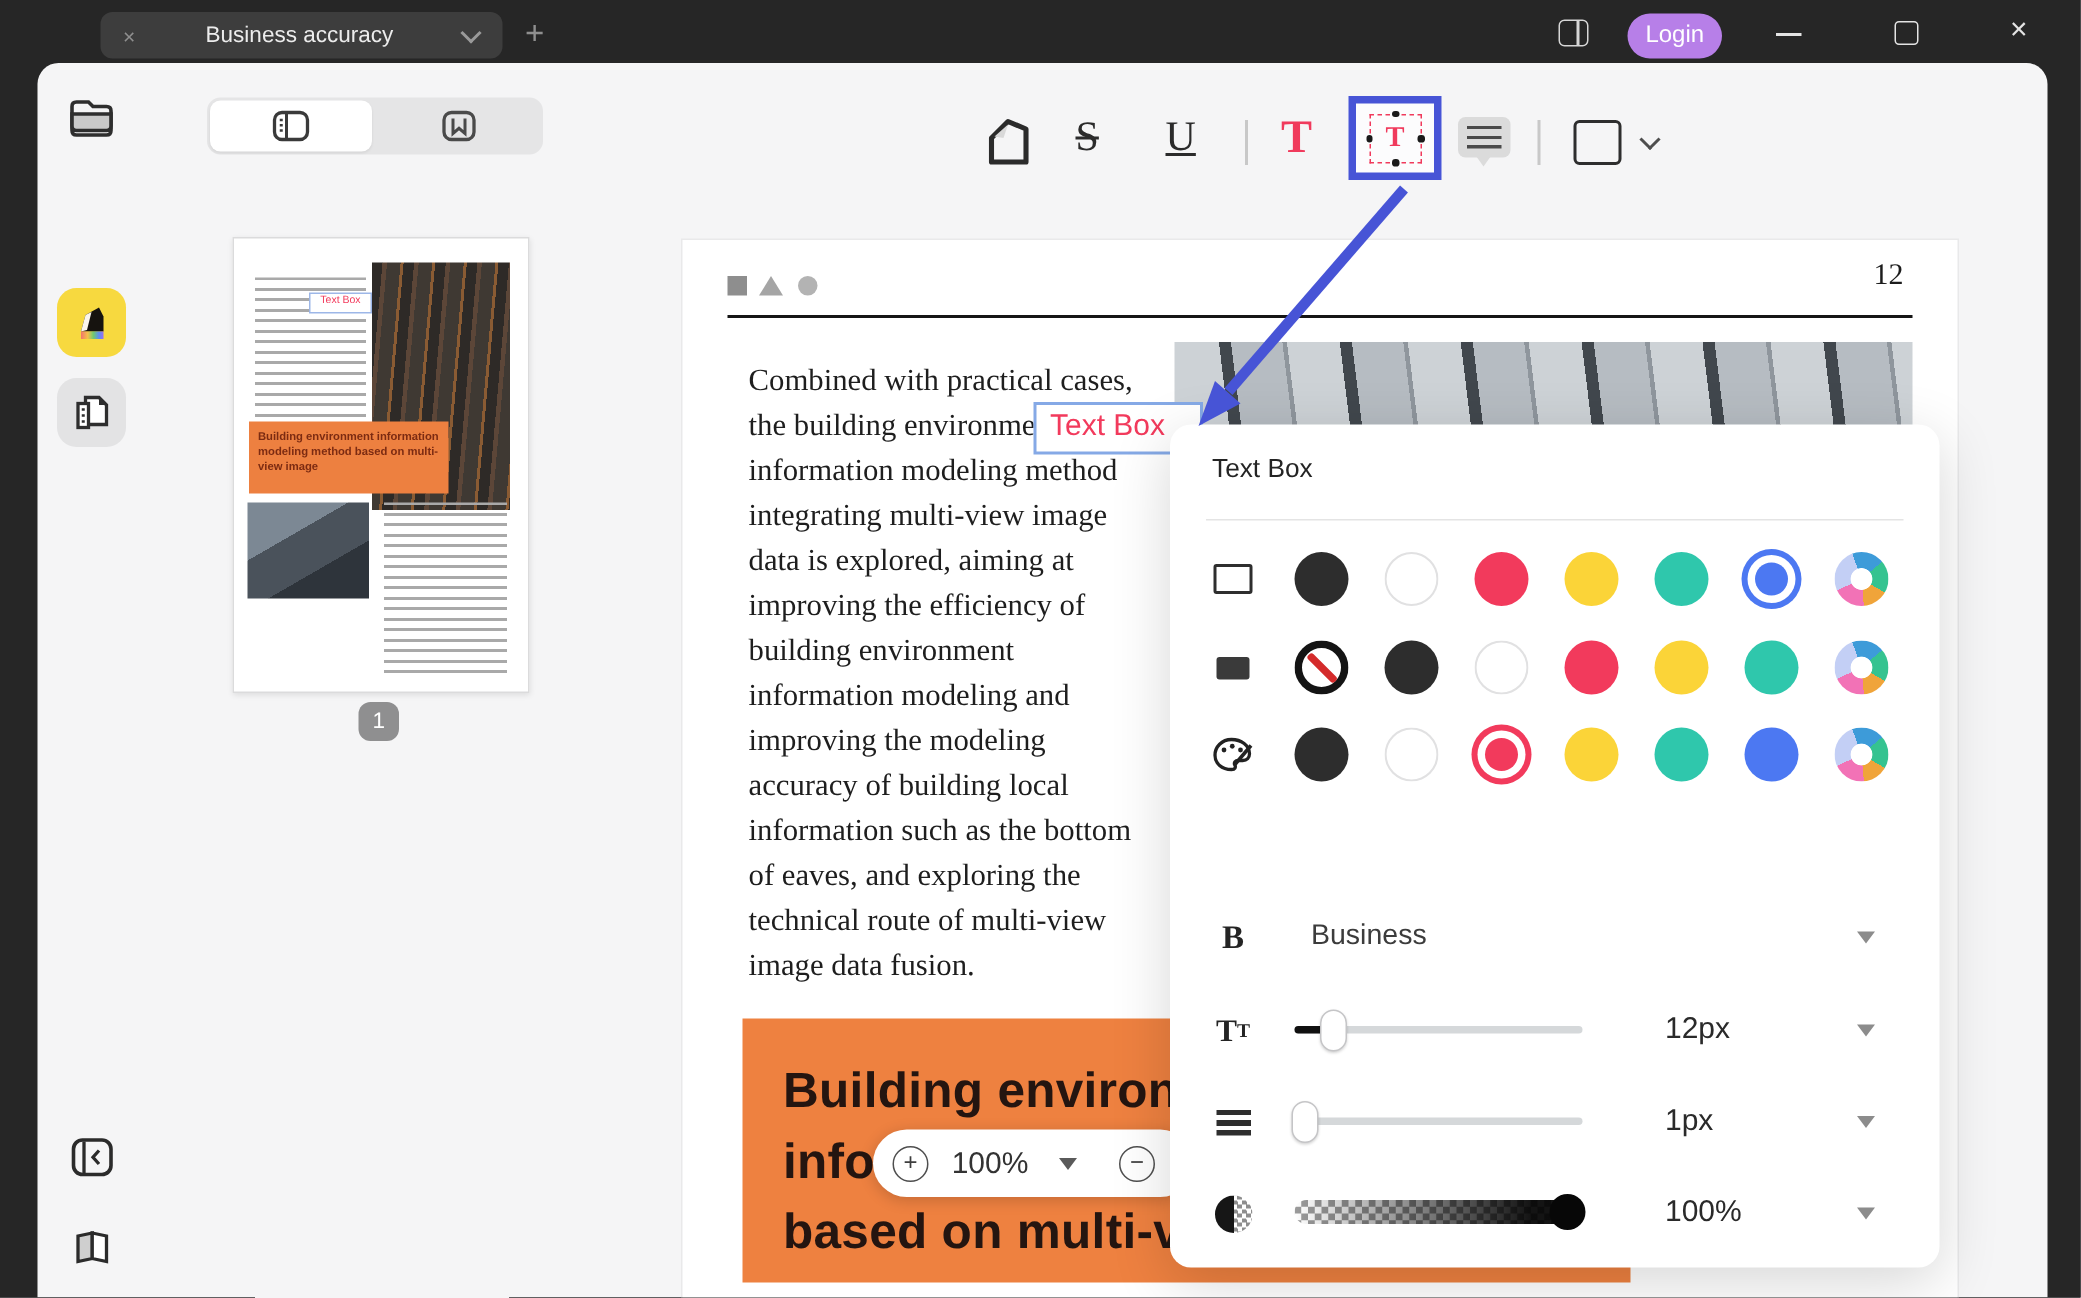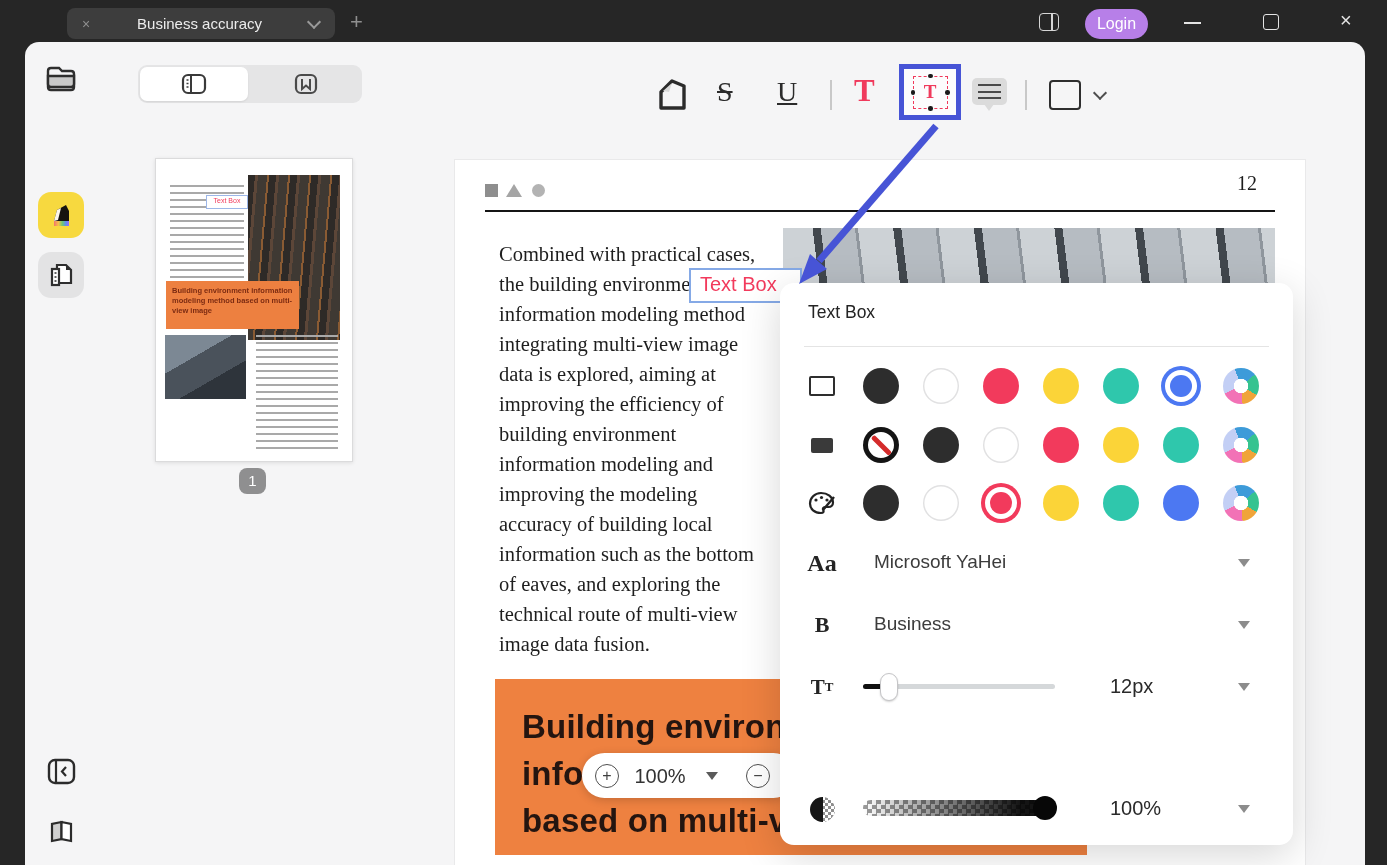--- a/index.html
+++ b/index.html
@@ -71,21 +71,21 @@
   .tb-comment i{position:absolute;left:6px;right:6px;top:6px;height:15px;background:repeating-linear-gradient(180deg,#4A4A4A 0 2.2px,transparent 2.2px 6.5px);}
   .tb-comment u{position:absolute;left:12px;bottom:-6px;width:0;height:0;border-left:5px solid transparent;border-right:5px solid transparent;border-top:7px solid #DBDBDB;}
   .tb-shape{left:1049px;top:80px;width:28px;height:26px;border:2.4px solid #2E2E2E;border-radius:4px;}
   .tb-caret{left:1095px;top:88px;border-right:2.2px solid #4E4E4E;border-bottom:2.2px solid #4E4E4E;}
 
   
   .page{left:455px;top:160px;width:850px;height:705px;background:#fff;box-shadow:0 0 0 1px #E9E9EA;}
   .deco-sq{left:30px;top:24px;width:13px;height:13px;background:#8E8E8E;}
   .deco-tri{left:51px;top:24px;width:0;height:0;border-left:8px solid transparent;border-right:8px solid transparent;border-bottom:13px solid #A5A5A5;}
   .deco-circ{left:77px;top:24px;width:13px;height:13px;border-radius:50%;background:#B3B3B3;}
-  .pageno{left:770px;top:12px;width:44px;text-align:center;font-family:"Liberation Serif",serif;font-size:20px;color:#1C1C1C;}
+  .pageno{left:770px;top:12px;width:44px;text-align:right;font-family:"Liberation Serif",serif;font-size:20px;color:#1C1C1C;}
   .rule{left:30px;top:50px;width:790px;height:2px;background:#151515;}
   .photo{left:328px;top:68px;width:492px;height:350px;background:
      linear-gradient(75deg,#E8E9EA 0 5%,#3E444B 5% 9%,#23282D 9% 14%,rgba(0,0,0,0) 14%),
      repeating-linear-gradient(83deg,#B6BCC2 0 34px,#8F969D 34px 37px,#CDD2D6 37px 72px,#41474D 72px 80px);}
   .body-text{left:44px;top:79px;width:276px;font-family:"Liberation Serif",serif;font-size:20.5px;line-height:30px;color:#1E1E1E;}
   .tb-label{left:234px;top:108px;width:100px;height:31px;border:2px solid #85A9E6;background:#fff;color:#F23A5C;font-size:20px;line-height:29px;padding-left:9px;z-index:2;}
   .banner{left:40px;top:519px;width:592px;height:176px;background:#EE8140;}
   .banner-text{position:absolute;left:27px;top:24px;width:500px;font-weight:bold;font-size:33px;line-height:47px;color:#241510;letter-spacing:.2px;}
 
   
@@ -322,45 +322,50 @@
       </span>
       <span class="abs sw" style="left: 83px; background: rgb(45, 45, 45);"></span>
       <span class="abs sw light" style="left: 143px; background: rgb(255, 255, 255);"></span>
       <span class="abs sw sel" style="left: 210px; background: rgb(242, 58, 92); color: rgb(242, 58, 92);"></span>
       <span class="abs sw" style="left: 263px; background: rgb(251, 212, 56);"></span>
       <span class="abs sw" style="left: 323px; background: rgb(47, 199, 172);"></span>
       <span class="abs sw" style="left: 383px; background: rgb(76, 120, 242);"></span>
       <span class="abs sw wheel" style="left:443px;"></span>
     </div>
 
-    <div class="abs prow" style="top:261px;">
-      <span class="abs ric ric-Aa">Aa</span>
-      <span class="abs pp-val">Microsoft YaHei</span>
-      <span class="abs pp-caret"></span>
-    </div>
 
     <div class="abs prow" style="top:323px;">
       <span class="abs ric ric-B">B</span>
       <span class="abs pp-val">Business</span>
       <span class="abs pp-caret"></span>
     </div>
 
     <div class="abs prow" style="top:385px;">
       <span class="abs ric ric-Tt">
           <span class="bigT">T</span>
           <span class="smallT">T</span>
         </span>
       <span class="abs track">
           <span class="trackfill" style="width:26px;"></span>
           <span class="knob" style="left:17px;"></span>
         </span>
       <span class="abs slider-val">12px</span>
       <span class="abs pp-caret"></span>
     </div>
 
+    <div class="abs prow" style="top:446px;">
+      <span class="abs ric ric-lines">
+          <i></i>
+        </span>
+      <span class="abs track">
+          <span class="knob" style="left:-2px;"></span>
+        </span>
+      <span class="abs slider-val">1px</span>
+      <span class="abs pp-caret"></span>
+    </div>
 
     <div class="abs prow" style="top:507px;">
       <span class="abs ric ric-opacity">
           <i></i>
         </span>
       <span class="abs alpha-track">
           <span class="alpha-knob"></span>
         </span>
       <span class="abs slider-val">100%</span>
       <span class="abs pp-caret"></span>

